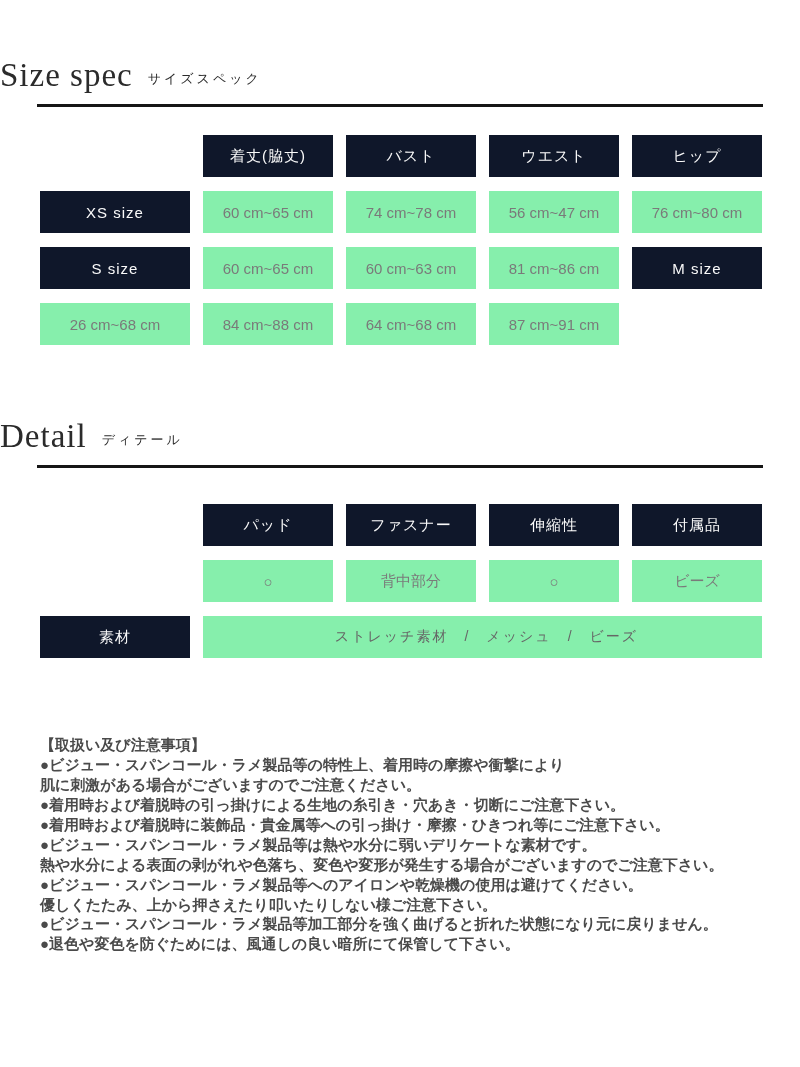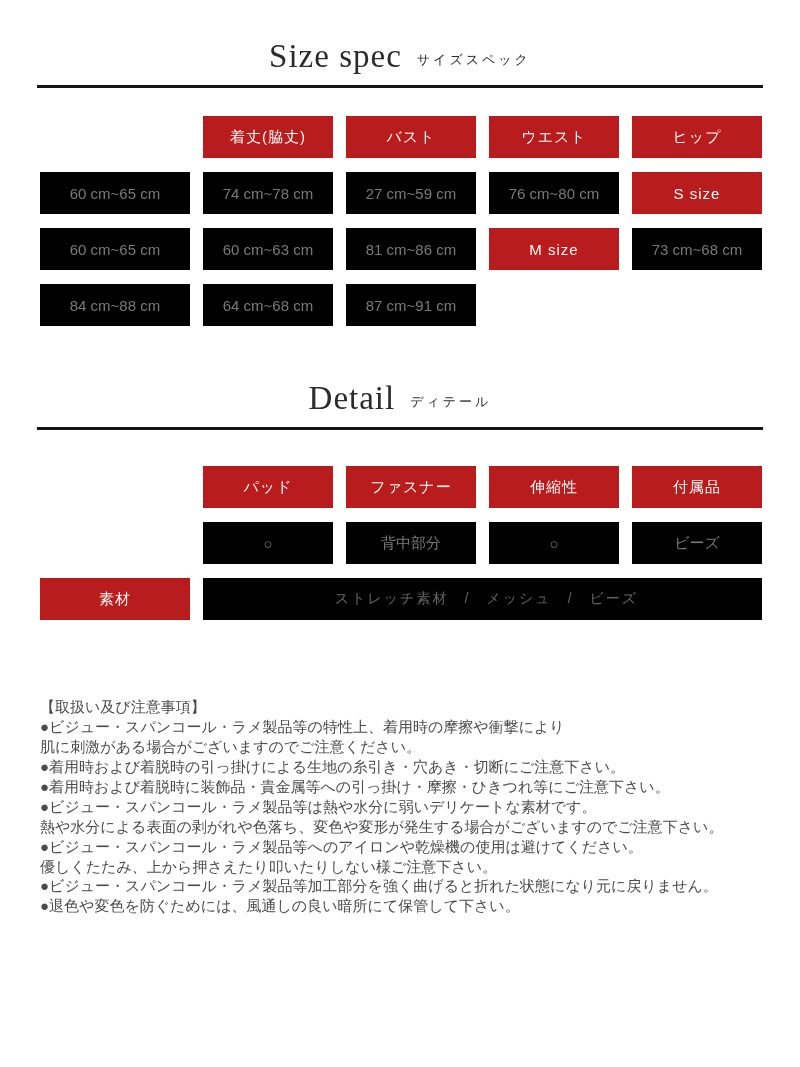--- a/index.html
+++ b/index.html
@@ -4,25 +4,26 @@
 <style>
   * { margin:0; padding:0; box-sizing:border-box; }
   html,body { background:#ffffff; }
   body {
     width:800px; min-height:1067px; margin:0 auto;
     font-family:"Liberation Sans","DejaVu Sans",sans-serif;
     color:#4a4a4a;
   }
   
   .sec-title {
-    text-align:center;
+    text-align:left;
     font-family:"Liberation Serif","DejaVu Serif",serif;
     font-weight:400;
     color:#2b2b2b;
     white-space:nowrap;
+    margin-top:19px;
   }
   .sec-title .en { font-size:33px; letter-spacing:1px; }
   .sec-title .jp {
     font-size:13px; letter-spacing:3px; margin-left:9px;
     position:relative; top:-3px;
   }
   .rule {
     border:none; border-top:3px solid #151515;
     margin:10px 37px 0 37px;
   }
@@ -36,65 +37,66 @@
     column-gap:13px; row-gap:14px;
     margin:28px 0 0 40px;
   }
   #detail-grid { margin-top:36px; }
   .cell {
     height:42px;
     display:flex; align-items:center; justify-content:center;
     font-size:15px;
     text-align:center;
   }
-  .dark  { background:#b91c1c; color:#fafafa; letter-spacing:1px; }
-  .light { background:#000000; color:#7a7a7a; }
+  .dark  { background:#0f172a; color:#fafafa; letter-spacing:1px; }
+  .light { background:#86efac; color:#7a7a7a; }
   .spacer { background:transparent; }
   .span4 { grid-column:2 / 6;padding-left:8px; }
   .material-val { color:#666666; letter-spacing:2px; font-size:14px; }
   .blend-val { font-size:11px; color:#6e6e6e; letter-spacing:0; white-space:nowrap; }
 
   
   .notes {
     margin:77px 36px 0 40px;
     font-size:15px;
     line-height:1.33;
     color:#4a4a4a;
   }
-  .notes div { white-space:nowrap; }
+  .notes div { white-space:nowrap;font-weight:bold; }
   .page-end { height:60px; }
 </style>
 </head>
 <body>
 
 <h2 class="sec-title" id="size-title">
   <span class="en">Size spec</span>
   <span class="jp">サイズスペック</span>
 </h2>
 <hr class="rule">
 
 <div class="spec-grid" id="size-grid">
   <div class="cell spacer"></div>
   <div class="cell dark">着丈(脇丈)</div>
   <div class="cell dark">バスト</div>
   <div class="cell dark">ウエスト</div>
   <div class="cell dark">ヒップ</div>
 
+  <div class="cell dark">XS size</div>
   <div class="cell light">60 cm~65 cm</div>
   <div class="cell light">74 cm~78 cm</div>
-  <div class="cell light">27 cm~59 cm</div>
+  <div class="cell light">56 cm~47 cm</div>
   <div class="cell light">76 cm~80 cm</div>
 
   <div class="cell dark">S size</div>
   <div class="cell light">60 cm~65 cm</div>
   <div class="cell light">60 cm~63 cm</div>
   <div class="cell light">81 cm~86 cm</div>
 
   <div class="cell dark">M size</div>
-  <div class="cell light">73 cm~68 cm</div>
+  <div class="cell light">26 cm~68 cm</div>
   <div class="cell light">84 cm~88 cm</div>
   <div class="cell light">64 cm~68 cm</div>
   <div class="cell light">87 cm~91 cm</div>
 </div>
 
 <h2 class="sec-title" id="detail-title">
   <span class="en">Detail</span>
   <span class="jp">ディテール</span>
 </h2>
 <hr class="rule">

